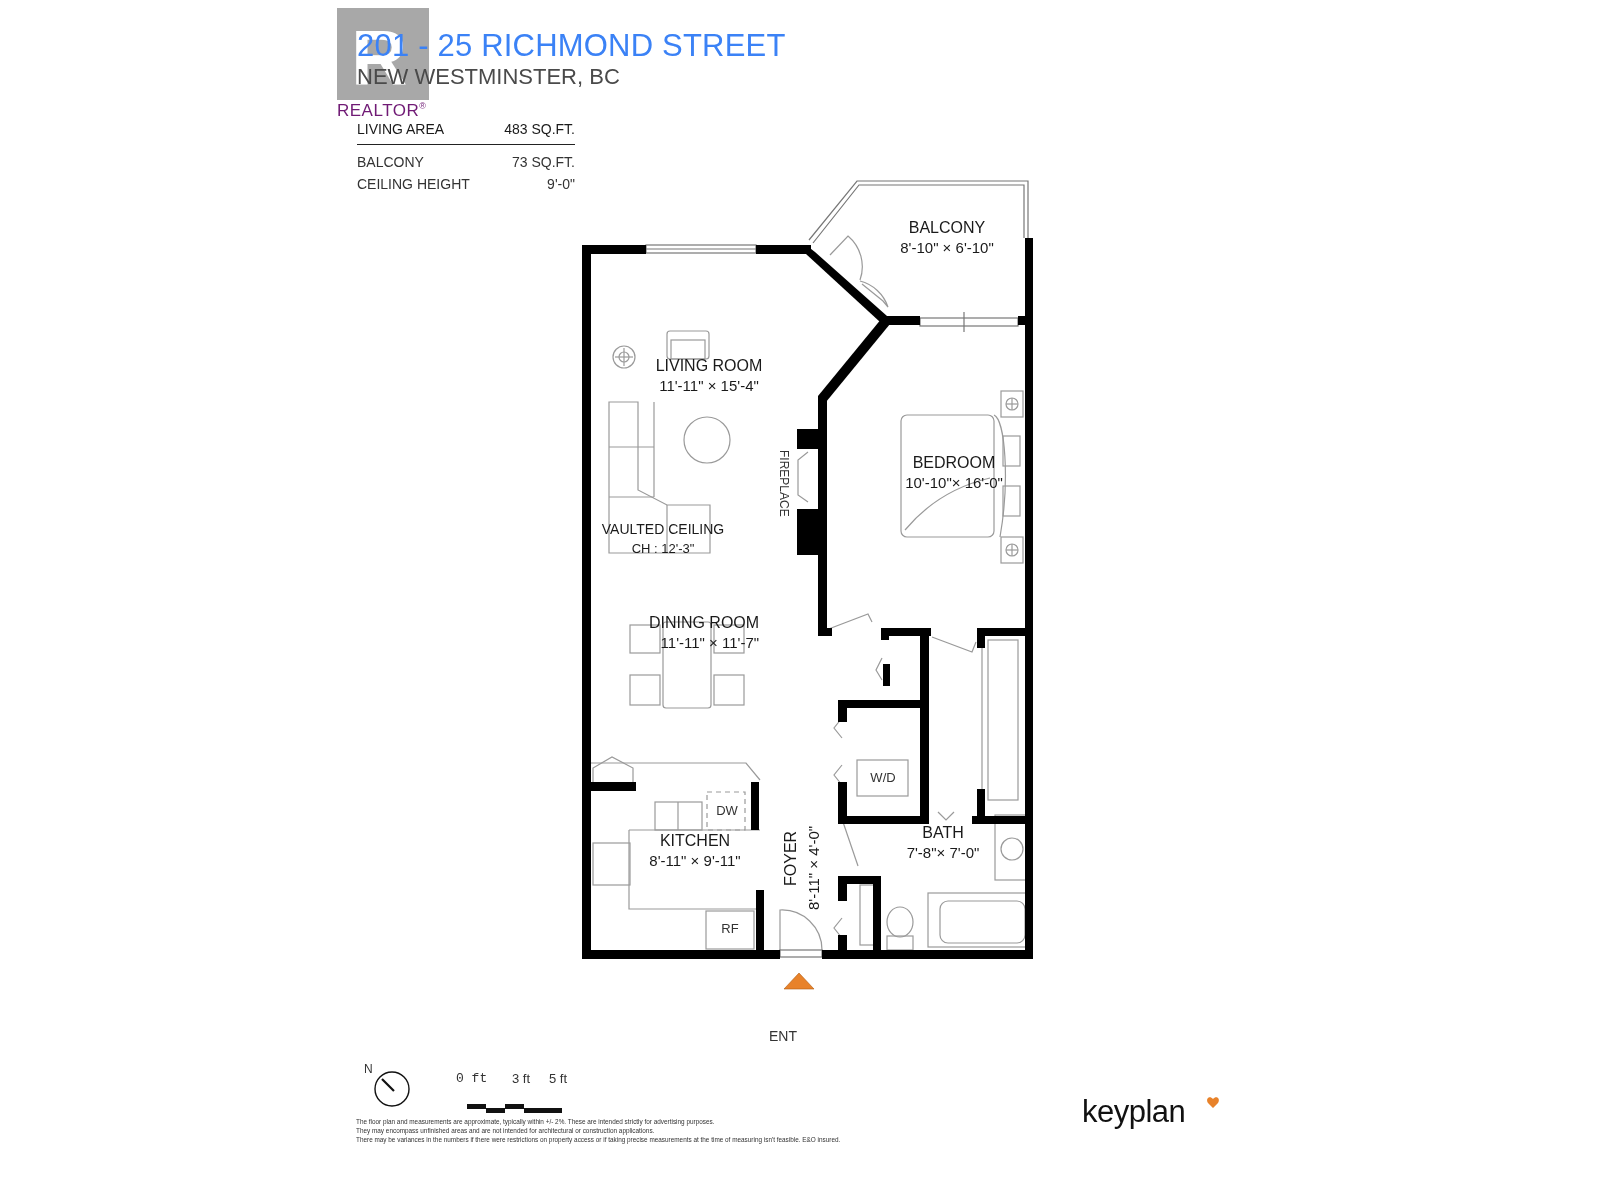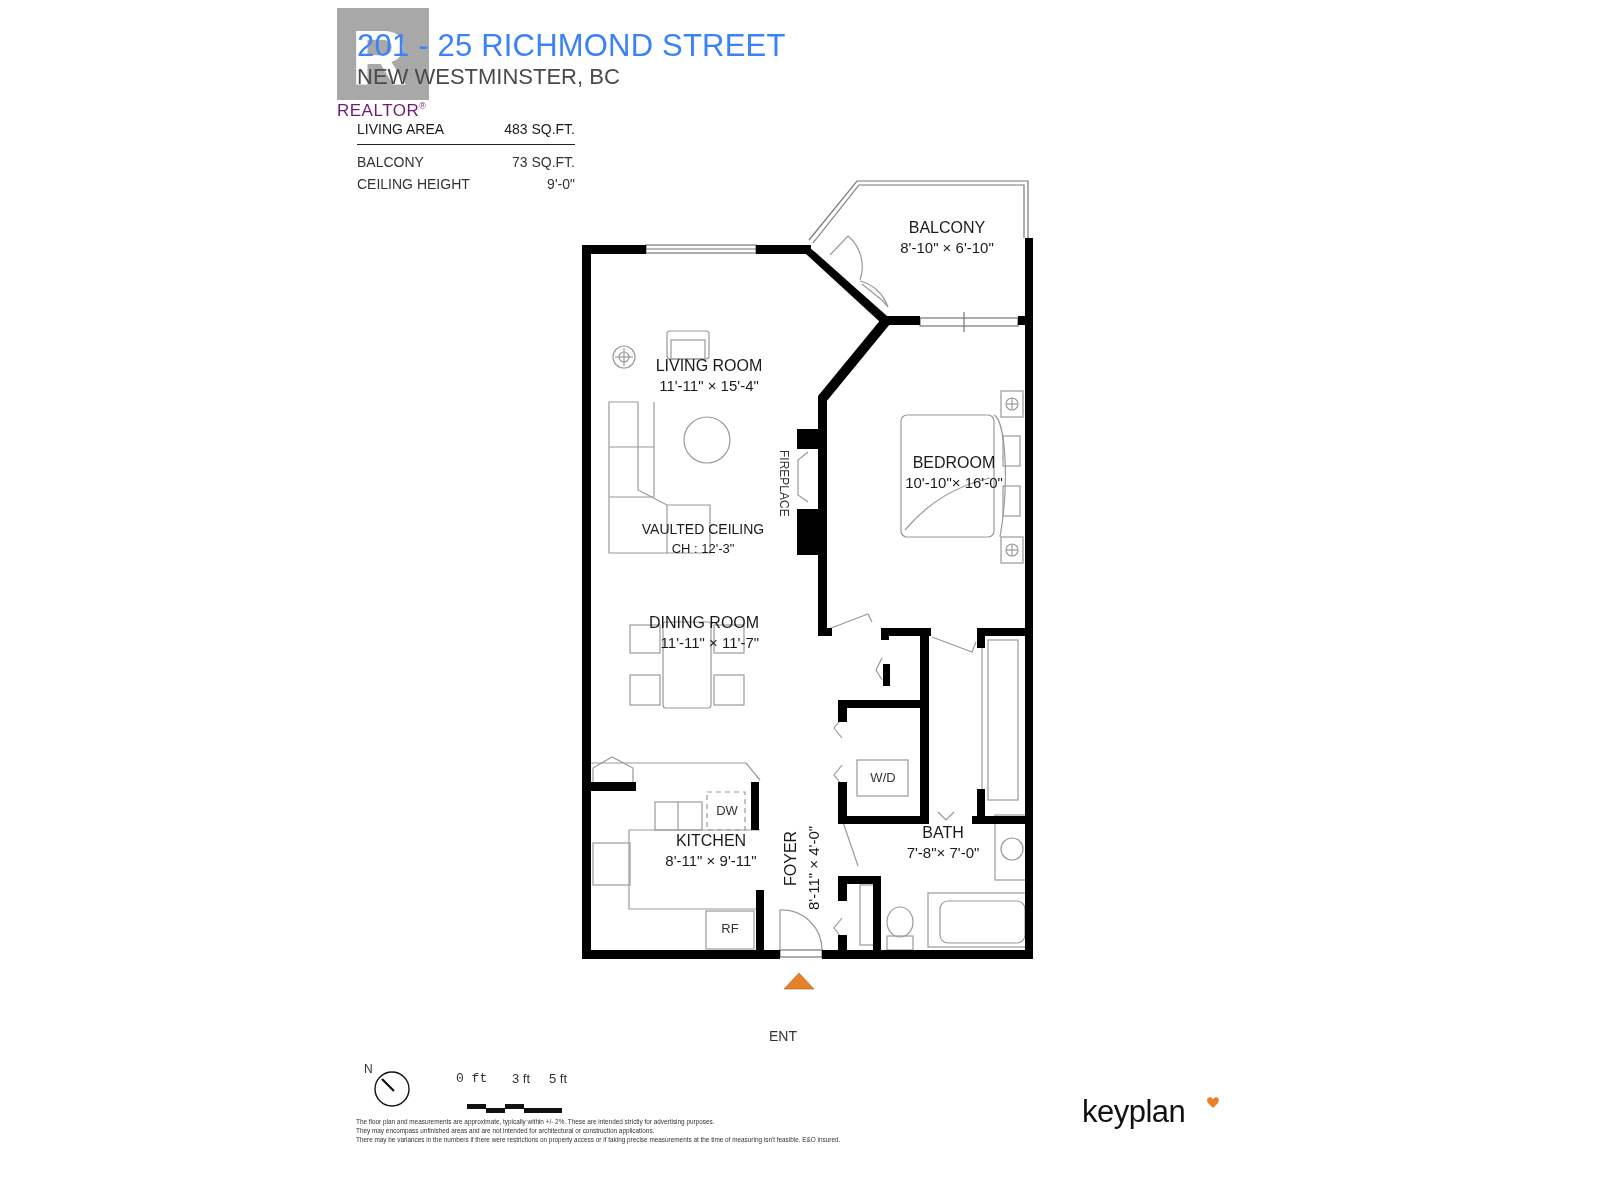--- a/index.html
+++ b/index.html
@@ -204,33 +204,33 @@
 </svg>
 
 <div class="room-label" style="left:947px; top:218px;">
   <span>BALCONY</span>
   <span class="dim">8'-10" × 6'-10"</span>
 </div>
 <div class="room-label" style="left:709px; top:356px;">
   <span>LIVING ROOM</span>
   <span class="dim">11'-11" × 15'-4"</span>
 </div>
-<div class="room-label" style="left:703px; top:519px; font-size:14px;">
+<div class="room-label" style="left:663px; top:519px; font-size:14px;">
   <span>VAULTED CEILING</span>
   <span class="dim" style="font-size:13px;">CH : 12'-3"</span>
 </div>
 <div class="room-label" style="left:937px; top:453px;margin-left:17px;">
   <span>BEDROOM</span>
   <span class="dim">10'-10"× 16'-0"</span>
 </div>
 <div class="room-label" style="left:704px; top:613px;text-align:right;">
   <span>DINING ROOM</span>
   <span class="dim">11'-11" × 11'-7"</span>
 </div>
-<div class="room-label" style="left:695px; top:831px;margin-left:16px;">
+<div class="room-label" style="left:695px; top:831px;">
   <span>KITCHEN</span>
   <span class="dim">8'-11" × 9'-11"</span>
 </div>
 <div class="room-label" style="left:943px; top:823px;">
   <span>BATH</span>
   <span class="dim">7'-8"× 7'-0"</span>
 </div>
 <div class="foyer-label" style="left:781px; top:886px;">
   <span>FOYER</span>
 </div>

